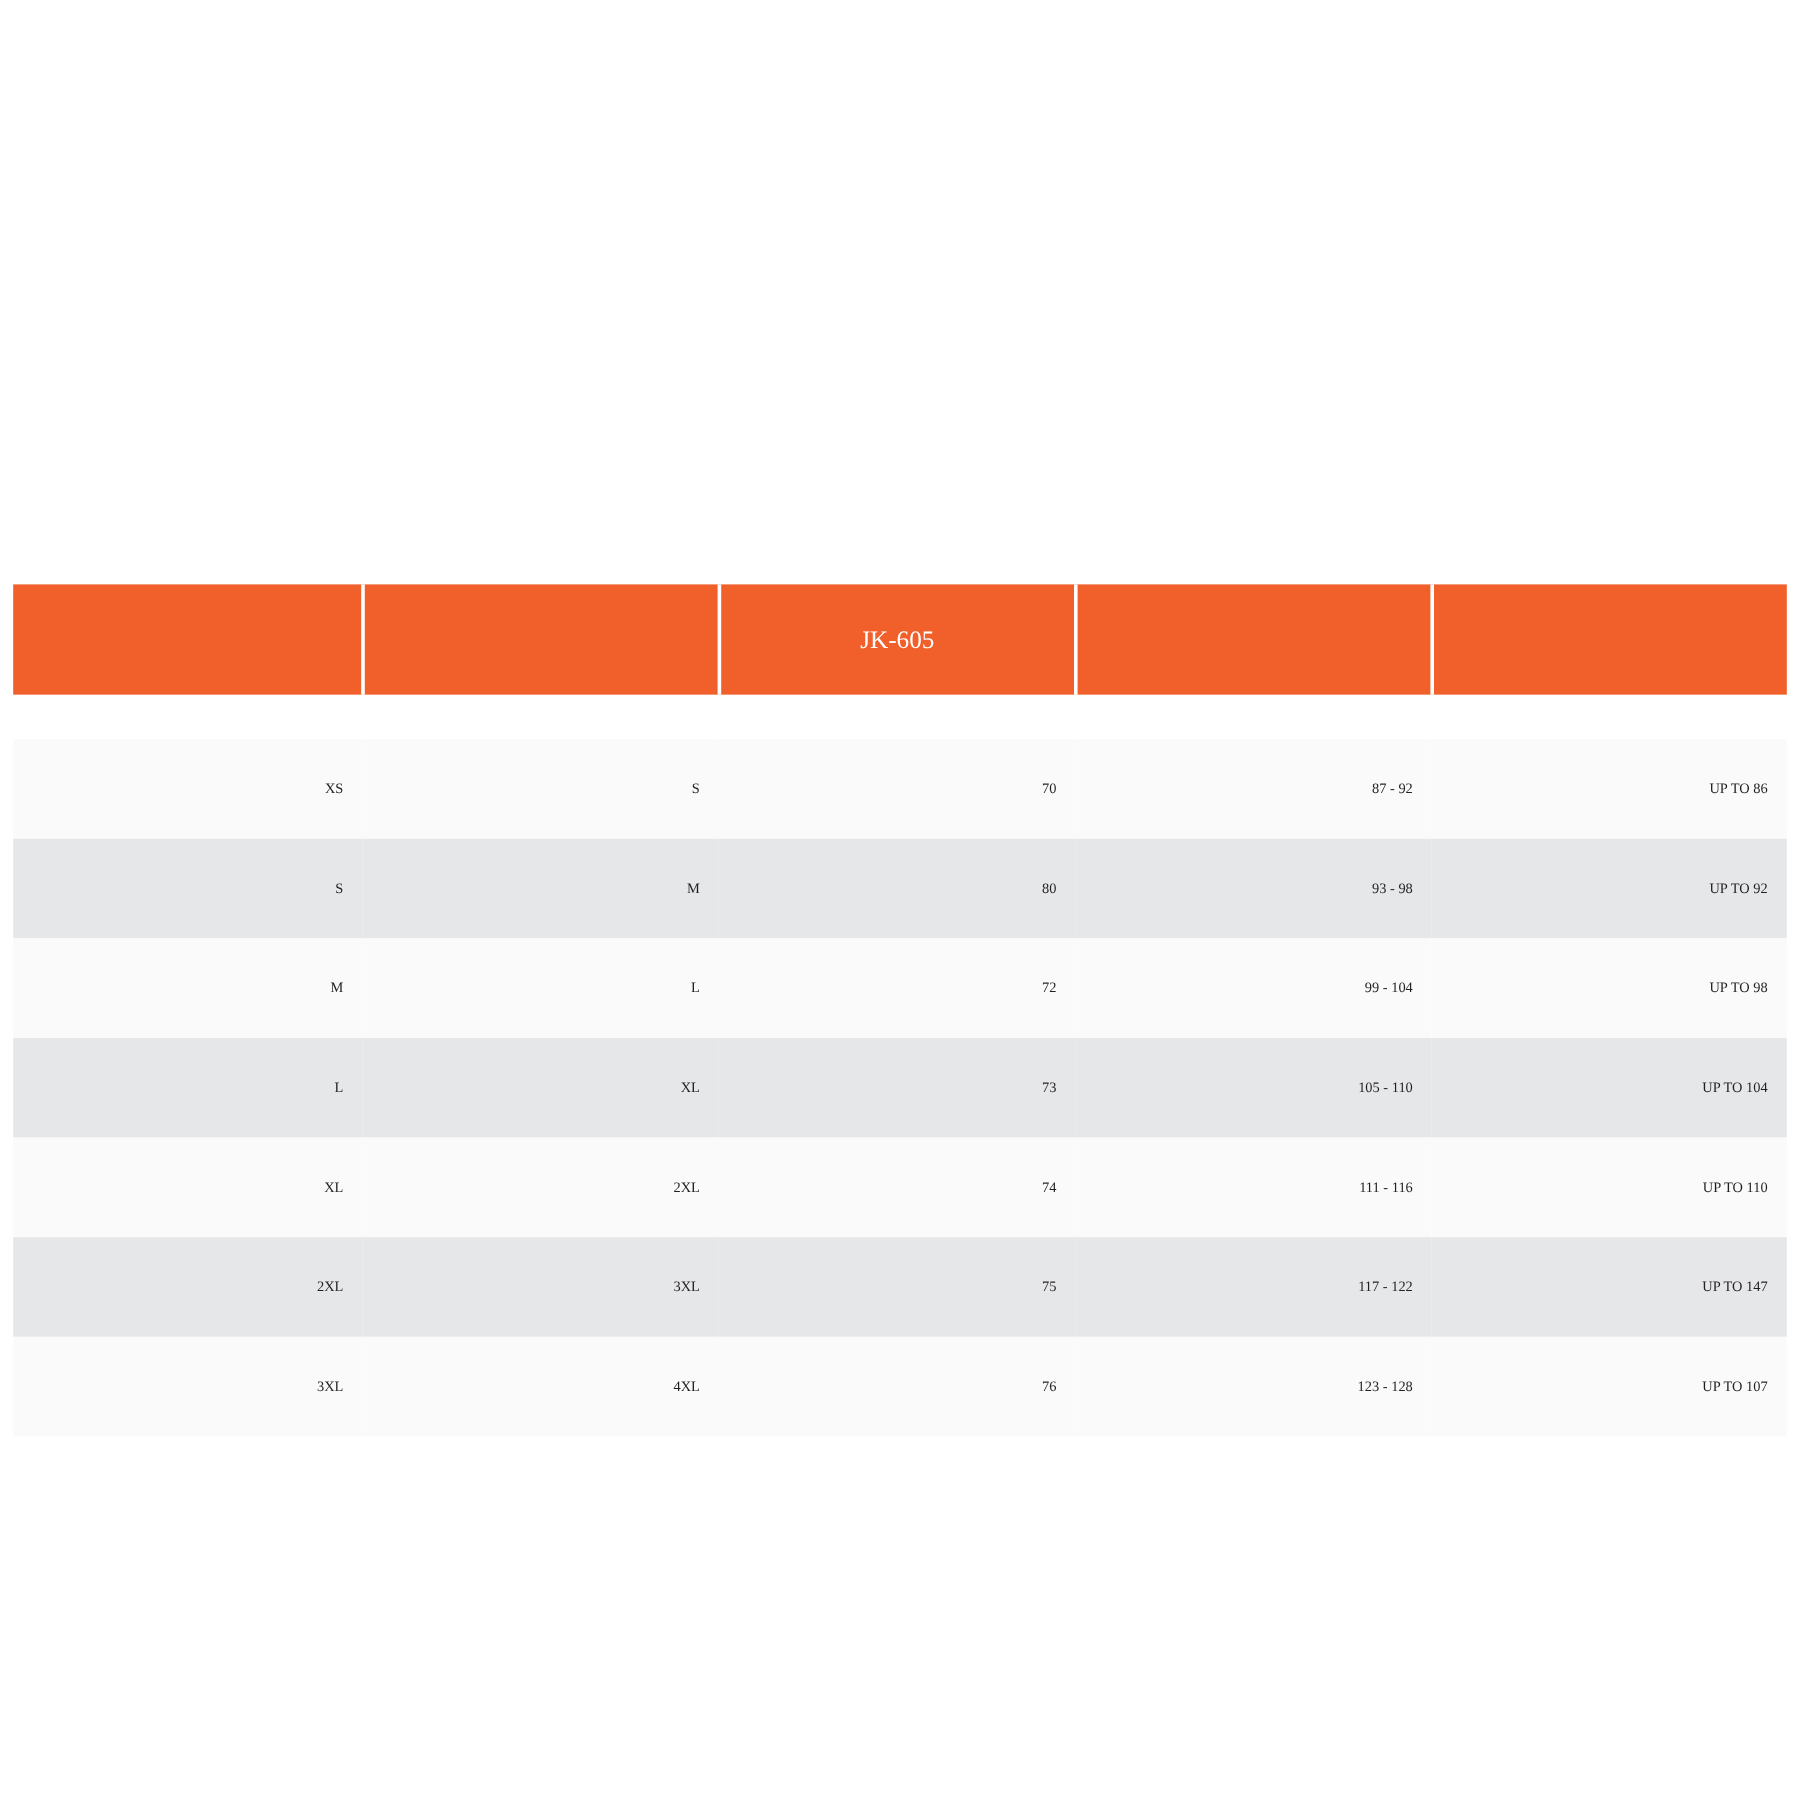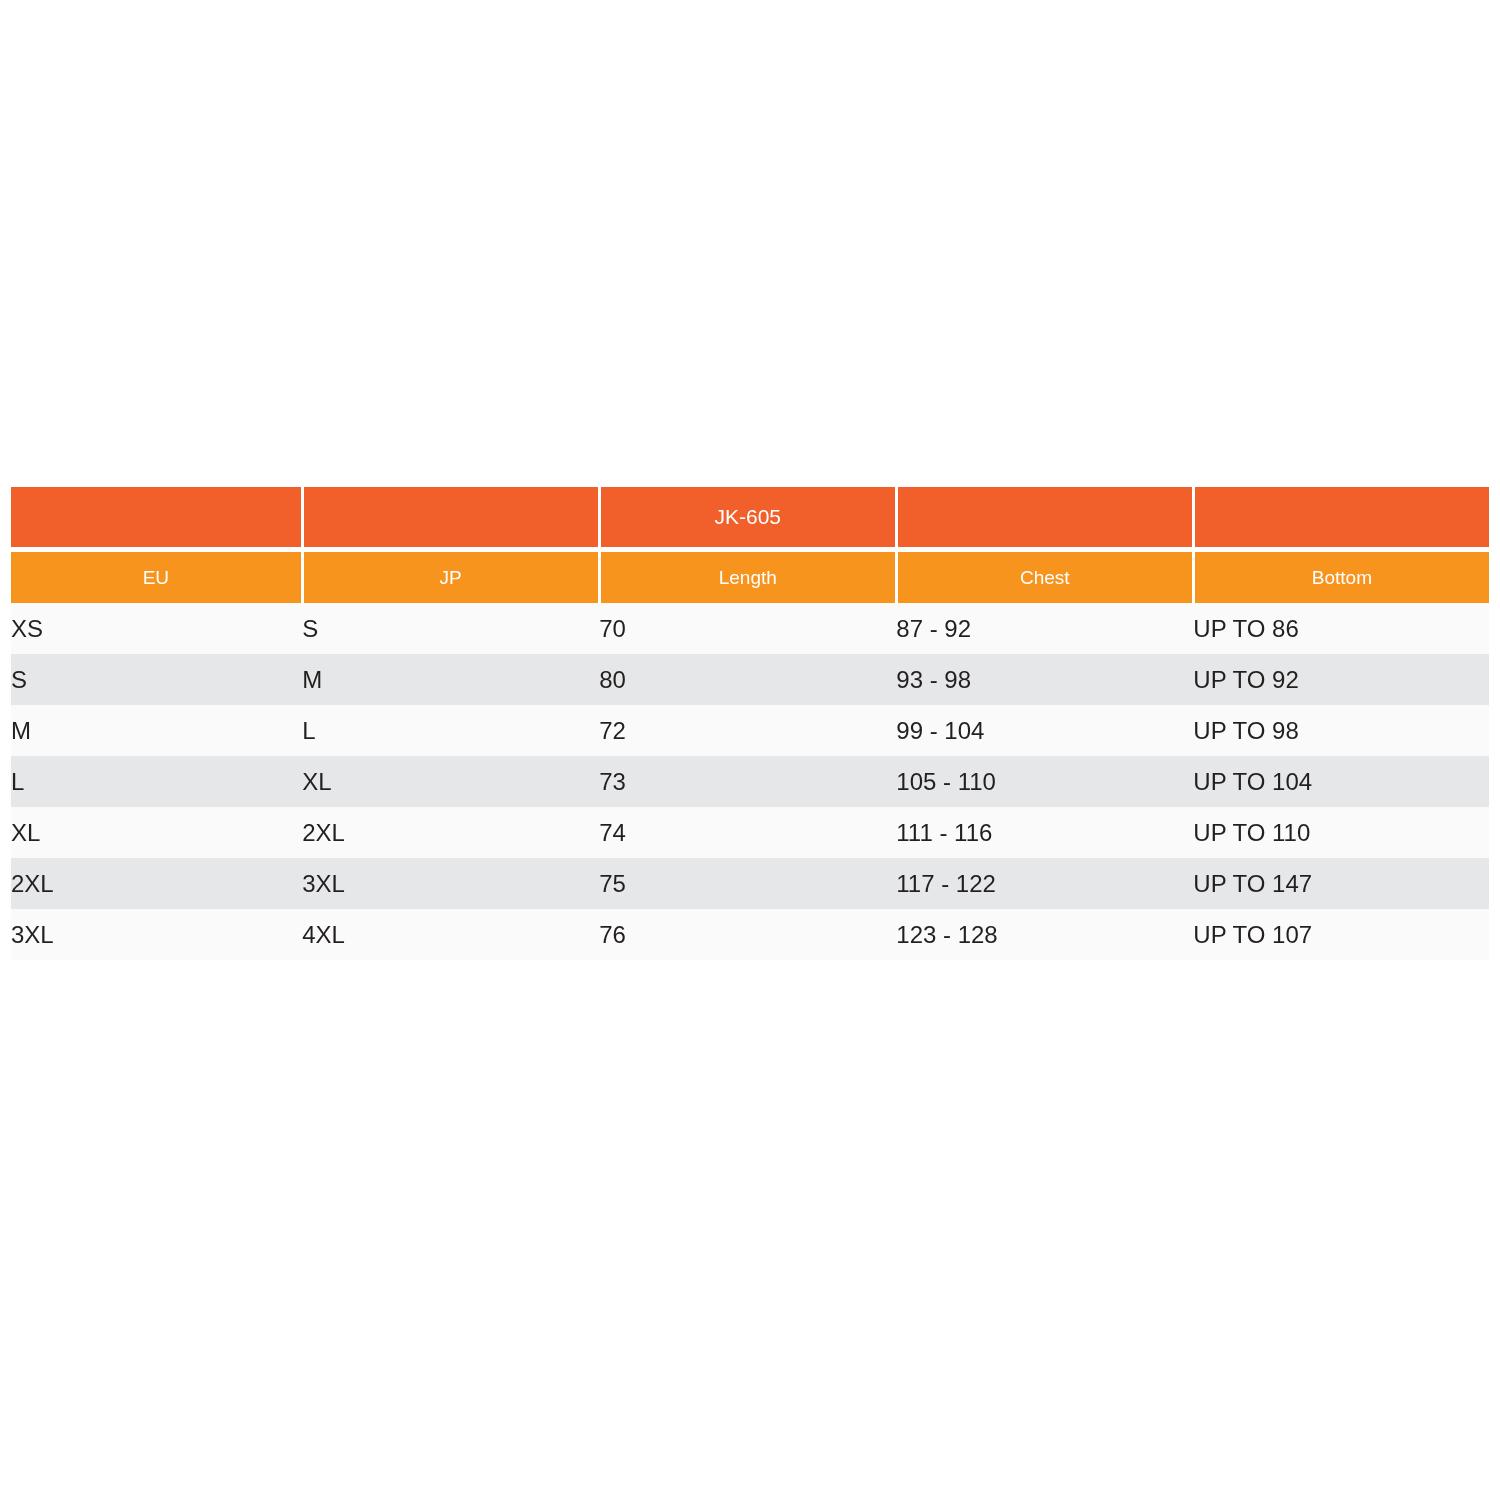--- a/index.html
+++ b/index.html
@@ -22,22 +22,23 @@
     width: 1478px;
   }
 
   table.size-table {
     width: 100%;
     border-collapse: collapse;
     table-layout: fixed;
   }
 
   table.size-table td {
-    padding: 0;
+    padding: 16px;
     margin: 0;
+    font-family: Liberation Serif, serif;
   }
 
   
   .title-row td {
     height: 60px;
     background: #f15f2b;
     color: #ffffff;
     text-align: center;
     vertical-align: middle;
     font-size: 21px;
@@ -65,23 +66,23 @@
     font-weight: 400;
     border-right: 3px solid #ffffff;
   }
   .header-row td:last-child {
     border-right: none;
   }
 
   
   .data-row td {
     height: 51px;
-    text-align: left;
+    text-align: right;
     vertical-align: middle;
-    font-size: 24px;
+    font-size: 12px;
     color: #231f20;
     font-weight: 400;
   }
   .data-row.odd td {
     background: #fafafa;
   }
   .data-row.even td {
     background: #e6e7e8;
   }
 
@@ -109,27 +110,20 @@
         <td></td>
         <td>JK-605</td>
         <td></td>
         <td></td>
       </tr>
 
       <tr class="spacer-row">
         <td colspan="5"></td>
       </tr>
 
-      <tr class="header-row">
-        <td>EU</td>
-        <td>JP</td>
-        <td>Length</td>
-        <td>Chest</td>
-        <td>Bottom</td>
-      </tr>
 
       <tr class="data-row odd">
         <td>XS</td>
         <td>S</td>
         <td>70</td>
         <td>87 - 92</td>
         <td>UP TO 86</td>
       </tr>
       <tr class="data-row even">
         <td>S</td>

